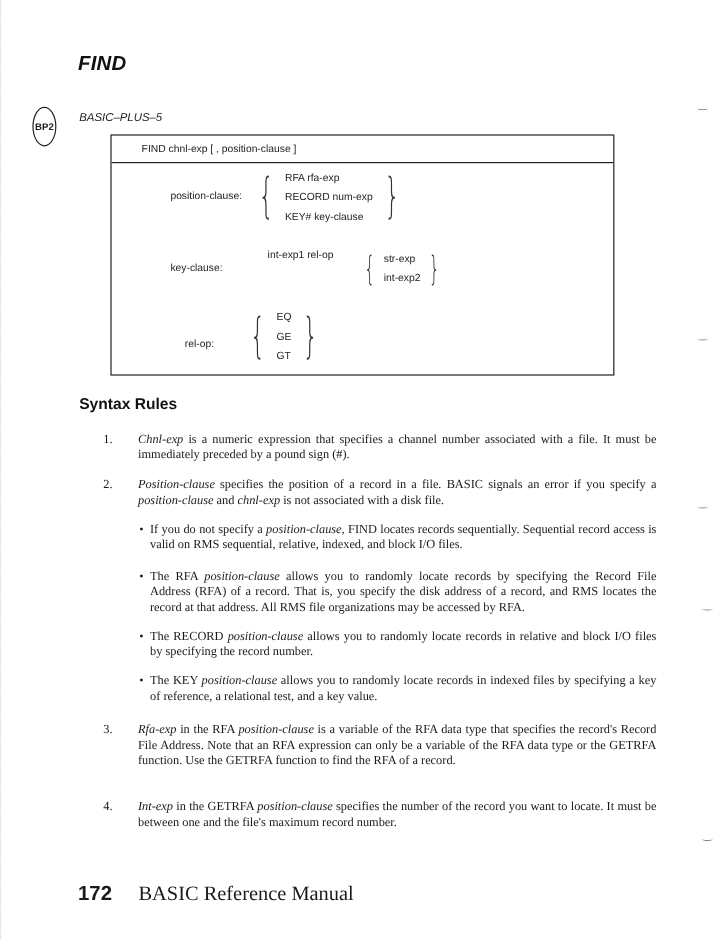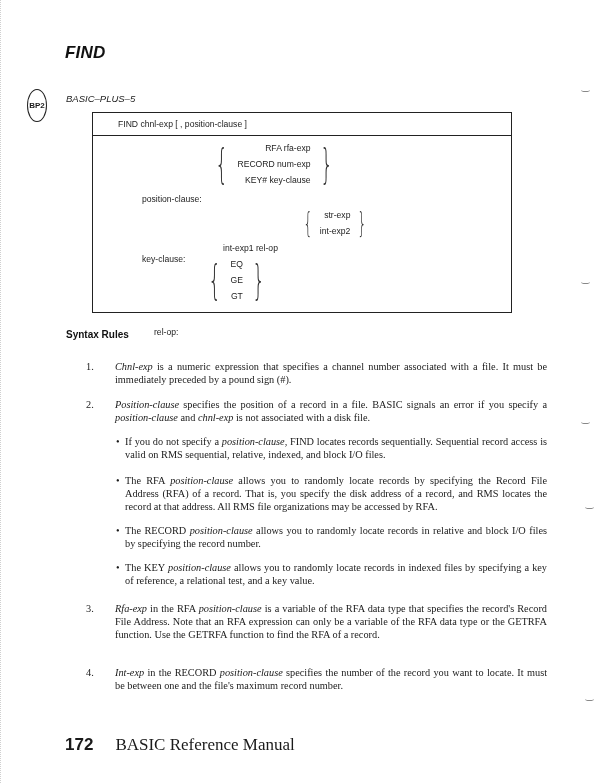--- a/index.html
+++ b/index.html
@@ -26,28 +26,28 @@
     .box {
       left: 92px; top: 112px; width: 420px; height: 201px;
       border: 1.3px solid #222; box-sizing: border-box;
       font-family: "Liberation Sans", sans-serif; font-size: 8.6px; color: #222;
     }
     .box-header {
       position: absolute; left: 0; top: 0; right: 0; height: 23px;
       border-bottom: 1.3px solid #222; box-sizing: border-box;
     }
     .box-header span { position: absolute; left: 25px; top: 6px; }
-    .def-label { position: absolute; white-space: nowrap; margin-top: 36px; }
+    .def-label { position: absolute; white-space: nowrap; }
     .brace-group { position: absolute; display: flex; align-items: stretch; }
     .brace { font-family: "DejaVu Sans", sans-serif; color: #333; display: flex; align-items: center; font-weight: 200; }
     .brace-opts { display: flex; flex-direction: column; justify-content: space-between; padding: 0 3px; }
-    .brace-opts div { line-height: 16px; white-space: nowrap; text-align: right; }
+    .brace-opts div { line-height: 16px; white-space: nowrap; }
     .section-head {
       left: 66px; top: 329px; font-family: "Liberation Sans", sans-serif;
-      font-weight: bold; font-size: 10px; color: #111;
+      font-weight: bold; font-size: 13px; color: #111;
     }
     .rule {
       position: absolute; font-size: 10.3px; line-height: 13px; color: #1a1a1a;
       text-align: justify; font-family: "Liberation Serif", serif;
     }
     .rule .num { position: absolute; left: -29px; top: 0; }
     .rule i { font-style: italic; }
     .bullet {
       position: absolute; font-size: 10.3px; line-height: 13px; text-align: justify;
       font-family: "Liberation Serif", serif;
@@ -93,21 +93,21 @@
   <div class="def-label" style="left:130px; top:94px;">int-exp1 rel-op</div>
   <div class="brace-group" style="left:206px; top:94px; height:32px;">
     <div class="brace" style="font-size:28px; transform:scaleX(0.5);">{</div>
     <div class="brace-opts">
       <div>str-exp</div>
       <div>int-exp2</div>
     </div>
     <div class="brace" style="font-size:28px; transform:scaleX(0.5);">}</div>
   </div>
 
-  <div class="def-label" style="left:49px; top:178px;padding-left:12px;">rel-op:</div>
+  <div class="def-label" style="left:49px; top:168px;padding-left:12px;">rel-op:</div>
   <div class="brace-group" style="left:109px; top:143px; height:48px;">
     <div class="brace" style="font-size:40px; transform:scaleX(0.5);">{</div>
     <div class="brace-opts">
       <div>EQ</div>
       <div>GE</div>
       <div>GT</div>
     </div>
     <div class="brace" style="font-size:40px; transform:scaleX(0.5);">}</div>
   </div>
 </div>
@@ -141,21 +141,21 @@
   <span>The KEY </span><i>position-clause</i><span> allows you to randomly locate records in indexed files by speci­fying a key of reference, a relational test, and a key value.</span>
 </div>
 
 <div class="rule" style="left:115px; top:602px; width:432px;">
   <span class="num">3.</span>
   <i>Rfa-exp</i><span> in the RFA </span><i>position-clause</i><span> is a variable of the RFA data type that specifies the record's Record File Address. Note that an RFA expression can only be a variable of the RFA data type or the GETRFA function. Use the GETRFA function to find the RFA of a record.</span>
 </div>
 
 <div class="rule" style="left:115px; top:666px; width:432px;">
   <span class="num">4.</span>
-  <i>Int-exp</i><span> in the RECORD </span><i>position-clause</i><span> specifies the number of the record you want to locate. It must be between one and the file's maximum record number.</span>
+  <i>Int-exp</i><span> in the GETRFA </span><i>position-clause</i><span> specifies the number of the record you want to locate. It must be between one and the file's maximum record number.</span>
 </div>
 
 <div class="abs footer">
   <span class="pg">172</span><span>BASIC Reference Manual</span>
 </div>
 
 <div class="mark" style="left:581px; top:88px;"></div>
 <div class="mark" style="left:581px; top:280px;"></div>
 <div class="mark" style="left:581px; top:420px;"></div>
 <div class="mark" style="left:585px; top:505px;"></div>

